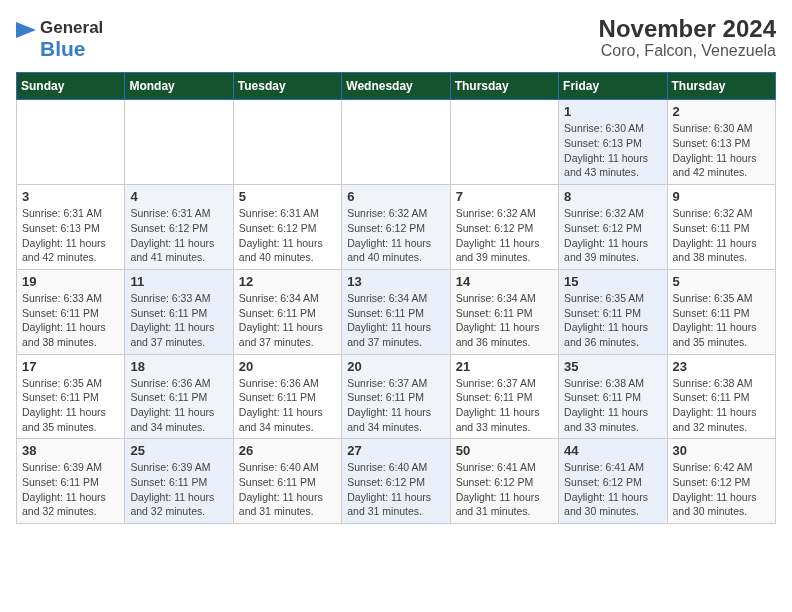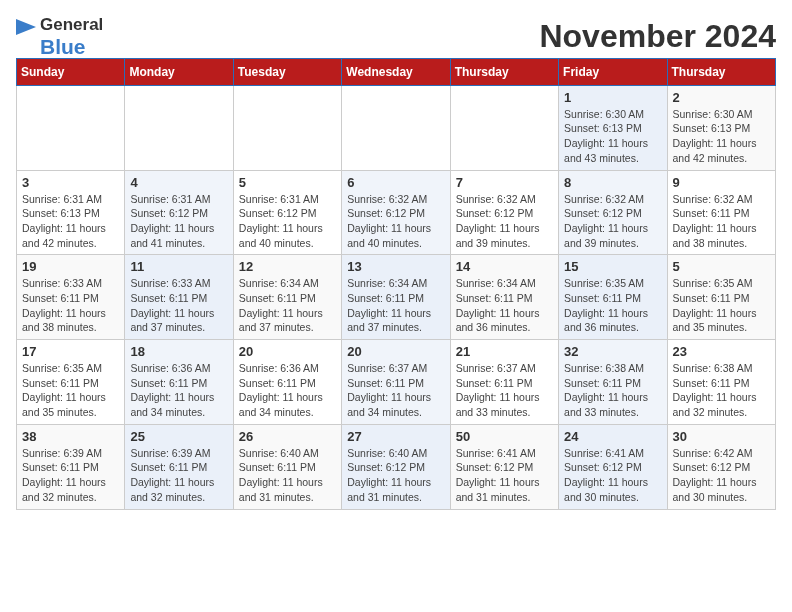--- a/index.html
+++ b/index.html
@@ -6,49 +6,49 @@
     body {
       font-family: Arial, sans-serif;
       background: #fff;
       width: 792px;
       min-height: 612px;
       padding: 16px;
     }
     .header {
       display: flex;
       justify-content: space-between;
-      align-items: center;
-      margin-bottom: 0;
+      align-items: flex-end;
+      margin-bottom: 12px;
     }
     .logo {
       display: flex;
       align-items: center;
       gap: 4px;
     }
     .title-block {
       text-align: right;
     }
     .title-block h1 {
-      font-size: 32px;
+      font-size: 24px;
       font-weight: bold;
       color: #333;
       line-height: 1.1;
     }
     .title-block h2 {
       font-size: 16px;
       font-weight: normal;
       color: #555;
     }
     .calendar {
       width: 100%;
       border-collapse: collapse;
       font-size: 11px;
     }
     .calendar thead tr th {
-      background-color: #b91c1c;
+      background-color: #14532d;
       color: #fff;
       padding: 6px 4px;
       text-align: left;
       font-size: 12px;
       font-weight: bold;
       border: 1px solid #2a6cb9;
     }
     .calendar tbody tr td {
       border: 1px solid #ccc;
       vertical-align: top;
@@ -89,20 +89,21 @@
       <svg width="20" height="36" viewBox="0 0 20 36">
         <polygon points="0,0 20,8 0,16" fill="#3a7dc9"></polygon>
       </svg>
       <div style="display: flex; flex-direction: column; line-height: 1.1;">
         <span style="font-size: 17px; font-weight: bold; color: rgb(51, 51, 51);">General</span>
         <span style="font-size: 21px; font-weight: bold; color: rgb(58, 125, 201);">Blue</span>
       </div>
     </div>
   <div class="title-block">
     <h1>November 2024</h1>
+    <h2>Coro, Falcon, Venezuela</h2>
   </div>
 </div>
 
 <table class="calendar">
   <thead>
     <tr>
     <th>Sunday</th>
         <th>Monday</th>
         <th>Tuesday</th>
         <th>Wednesday</th>
@@ -202,21 +203,21 @@
         </td>
         <td>
           <div class="day-number">20</div>
           <div class="day-info">Sunrise: 6:37 AM<br>Sunset: 6:11 PM<br>Daylight: 11 hours<br>and 34 minutes.</div>
         </td>
         <td>
           <div class="day-number">21</div>
           <div class="day-info">Sunrise: 6:37 AM<br>Sunset: 6:11 PM<br>Daylight: 11 hours<br>and 33 minutes.</div>
         </td>
         <td>
-          <div class="day-number">32</div>
+          <div class="day-number">35</div>
           <div class="day-info">Sunrise: 6:38 AM<br>Sunset: 6:11 PM<br>Daylight: 11 hours<br>and 33 minutes.</div>
         </td>
         <td>
           <div class="day-number">23</div>
           <div class="day-info">Sunrise: 6:38 AM<br>Sunset: 6:11 PM<br>Daylight: 11 hours<br>and 32 minutes.</div>
         </td>
       </tr>
       <tr>
         <td>
           <div class="day-number">38</div>
@@ -232,21 +233,21 @@
         </td>
         <td>
           <div class="day-number">27</div>
           <div class="day-info">Sunrise: 6:40 AM<br>Sunset: 6:12 PM<br>Daylight: 11 hours<br>and 31 minutes.</div>
         </td>
         <td>
           <div class="day-number">50</div>
           <div class="day-info">Sunrise: 6:41 AM<br>Sunset: 6:12 PM<br>Daylight: 11 hours<br>and 31 minutes.</div>
         </td>
         <td>
-          <div class="day-number">24</div>
+          <div class="day-number">44</div>
           <div class="day-info">Sunrise: 6:41 AM<br>Sunset: 6:12 PM<br>Daylight: 11 hours<br>and 30 minutes.</div>
         </td>
         <td>
           <div class="day-number">30</div>
           <div class="day-info">Sunrise: 6:42 AM<br>Sunset: 6:12 PM<br>Daylight: 11 hours<br>and 30 minutes.</div>
         </td>
       </tr>
     </tbody>
 </table>
 

